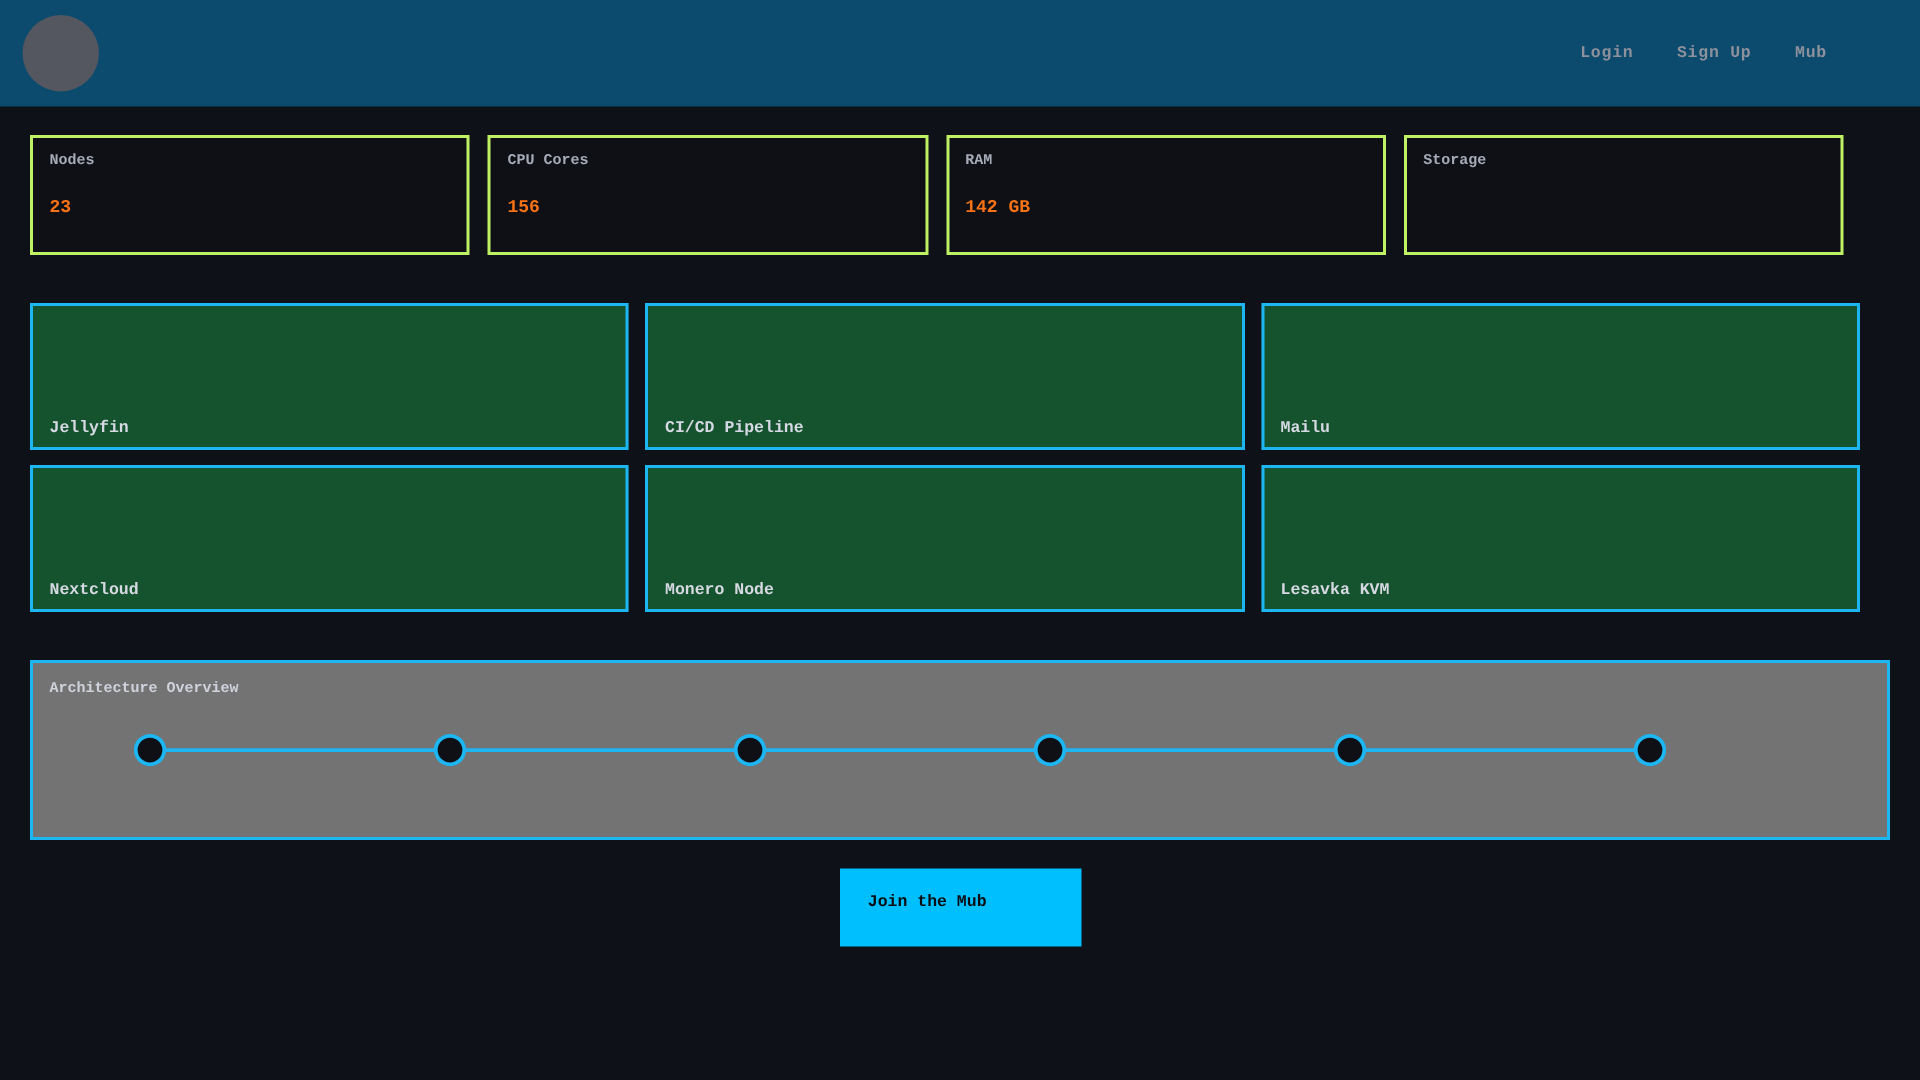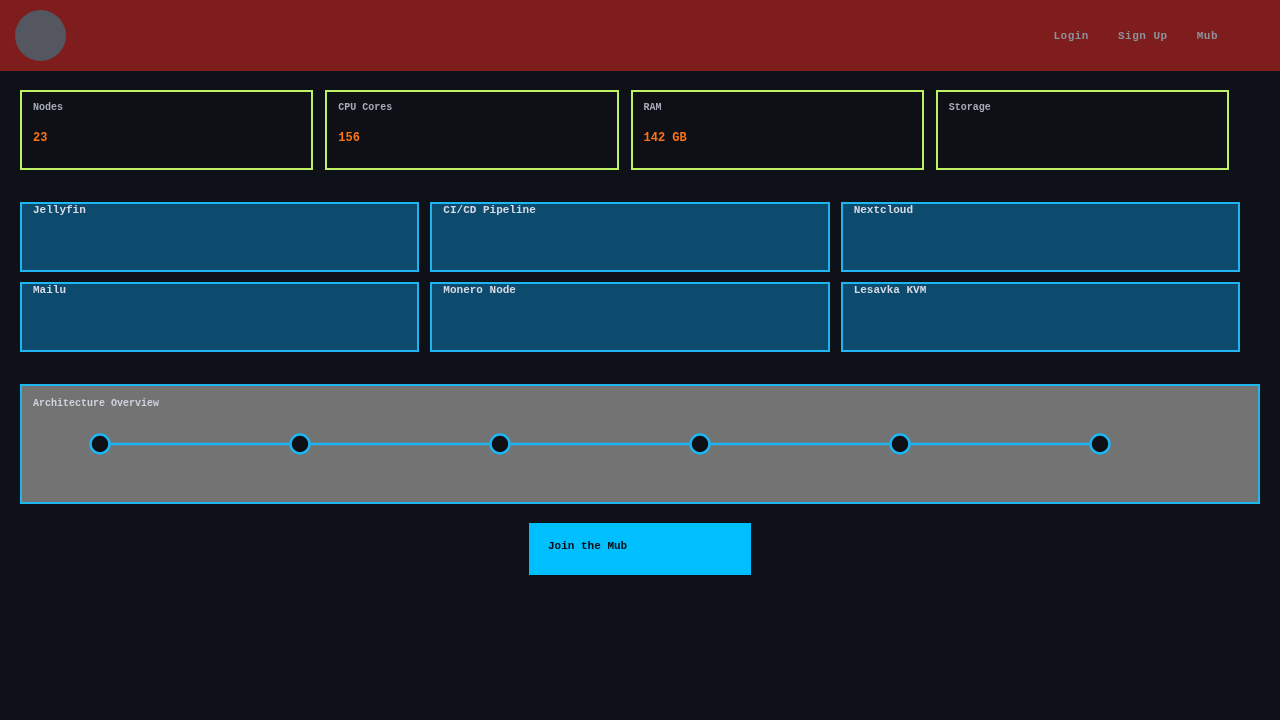--- a/index.html
+++ b/index.html
@@ -7,21 +7,21 @@
   body {
     background:#0f1118;
     font-family:"Liberation Mono", monospace;
     font-weight:700;
     overflow:hidden;
   }
 
   
   .header {
     height:71px;
-    background:#7f1d1d;
+    background:#0c4a6e;
     display:flex;
     align-items:center;
     justify-content:space-between;
   }
   .avatar {
     width:51px; height:51px;
     border-radius:50%;
     background:#54575f;
     margin-left:15px;
     cursor:pointer;
@@ -54,25 +54,25 @@
 
   
   .services {
     display:grid;
     grid-template-columns:repeat(3,1fr);
     gap:10px 11px;
     width:1220px;
     margin:32px 0 0 20px;
   }
   .service-card {
-    height:70px;
+    height:98px;
     border:2px solid #1db5f2;
-    background:#0c4a6e;
+    background:#14532d;
     display:flex;
-    align-items:flex-start;
+    align-items:flex-end;
     padding:0 11px 6px 11px;
     cursor:pointer;
   }
   .service-name { color:#d6d9e3; font-size:11px; }
 
   
   .arch {
     position:relative;
     width:1240px;
     height:120px;
@@ -84,21 +84,21 @@
     position:absolute;
     top:12px; left:11px;
     color:#ced2dc;
     font-size:10px;
   }
   .arch svg { position:absolute; top:0; left:0; }
 
   
   .cta-wrap { display:flex; justify-content:center; margin-top:19px; }
   .cta {
-    width:222px; height:52px;
+    width:161px; height:52px;
     background:#00bfff;
     border:none;
     color:#0a0d12;
     font-family:"Liberation Mono", monospace;
     font-weight:700;
     font-size:11px;
     text-align:left;
     padding:0 0 6px 19px;
     cursor:pointer;
   }
@@ -134,24 +134,24 @@
 </div>
 
 <div class="services">
   <div class="service-card">
     <span class="service-name">Jellyfin</span>
   </div>
   <div class="service-card">
     <span class="service-name">CI/CD Pipeline</span>
   </div>
   <div class="service-card">
-    <span class="service-name">Nextcloud</span>
+    <span class="service-name">Mailu</span>
   </div>
   <div class="service-card">
-    <span class="service-name">Mailu</span>
+    <span class="service-name">Nextcloud</span>
   </div>
   <div class="service-card">
     <span class="service-name">Monero Node</span>
   </div>
   <div class="service-card">
     <span class="service-name">Lesavka KVM</span>
   </div>
 </div>
 
 <div class="arch">

